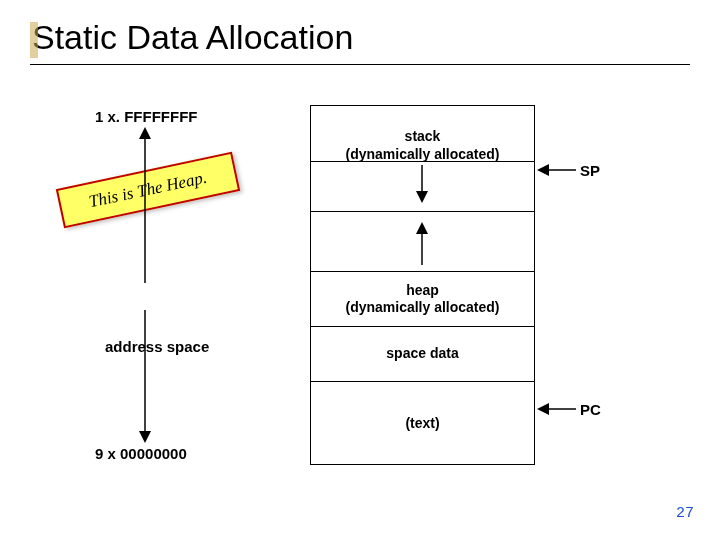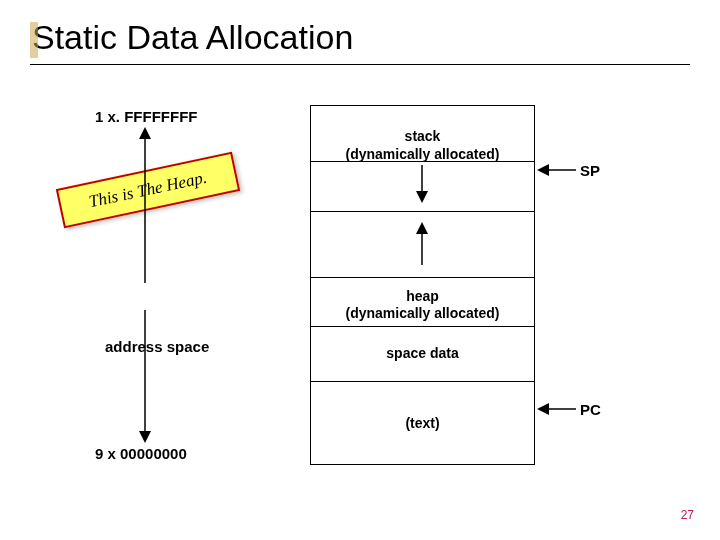--- a/index.html
+++ b/index.html
@@ -74,21 +74,21 @@
     align-items: center;
     justify-content: center;
     font-size: 14px;
     font-weight: bold;
     line-height: 1.25;
   }
   .seg.first { border-top: none; }
   .seg-stack  { top: 12px;    height: 55px; }
   .seg-gap1   { top: 55px; height: 50px; border-top:1.5px solid #000;}
   .seg-gap2   { top: 105px; height: 60px; border-top:1.5px solid #000;}
-  .seg-heap   { top: 171px; height: 55px; border-top:1.5px solid #000;}
+  .seg-heap   { top: 165px; height: 55px; border-top:1.5px solid #000;}
   .seg-static { top: 220px; height: 55px; border-top:1.5px solid #000;}
   .seg-text   { top: 275px; height: 85px; border-top:1.5px solid #000;}
 
   
   .callout {
     position: absolute;
     left: 58px;
     top: 170px;
     width: 180px;
     height: 40px;
@@ -104,22 +104,23 @@
     font-family: Georgia, 'Times New Roman', serif;
     font-style: italic;
     font-size: 17px;
     color: #000;
   }
 
   .pagenum {
     position: absolute;
     right: 26px;
     bottom: 18px;
-    font-size: 12px;
-    color: #be185d;
+    font-size: 15px;
+    color: #1d4ed8;
+    font-family: Liberation Mono, monospace;
   }
 
   svg.overlay {
     position: absolute;
     left: 0; top: 0;
     width: 720px; height: 540px;
     pointer-events: none;
   }
 </style>
 </head>

